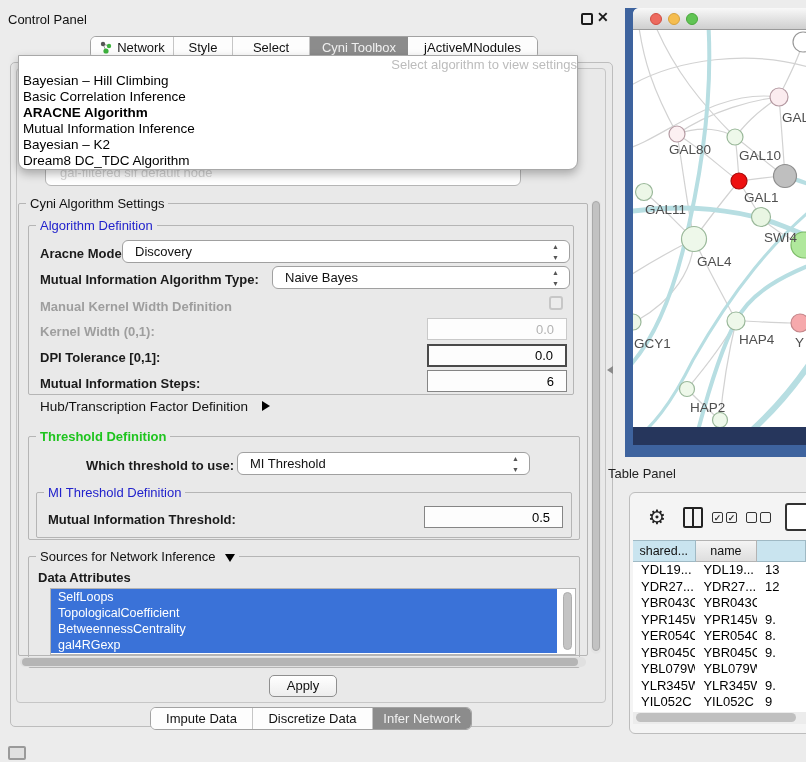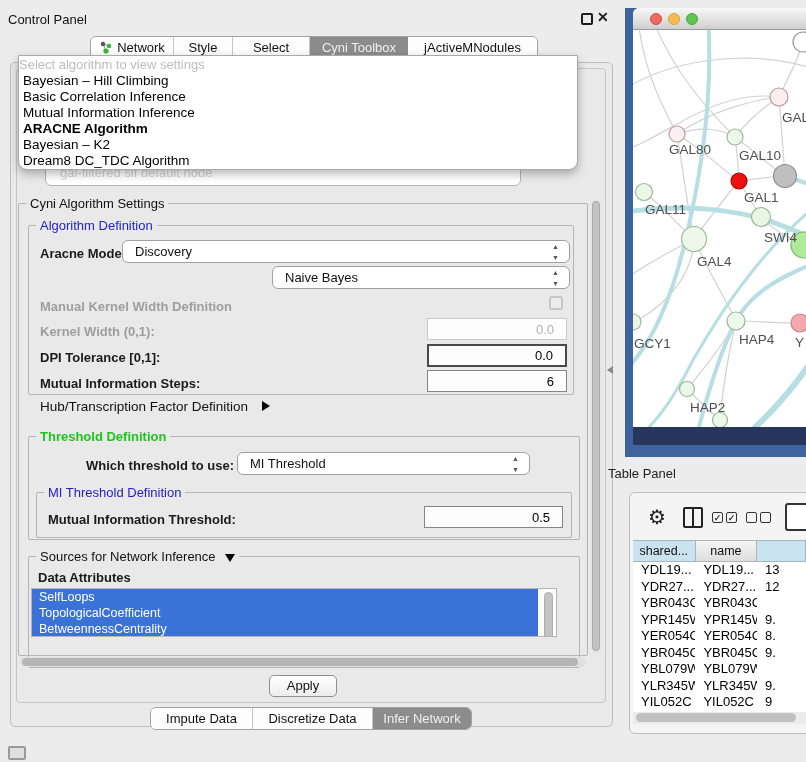--- a/index.html
+++ b/index.html
@@ -23,21 +23,21 @@
   .main-panel { left:10px; top:62px; width:603px; height:665px; background:#eaeaea; border:1px solid #bdbdbd; border-radius:5px; }
   .inner-panel { left:16px; top:68px; width:590px; height:635px; background:#e9e9e9; border:1px solid #c6c6c6; border-radius:4px; }
 
   
   .ghost-combo { left:45px; top:160px; width:476px; height:26px; background:#fff; border:1px solid #b5b5b5; border-radius:6px;
                  line-height:24px; padding-left:14px; color:#d3d3d3; z-index:4; }
 
   
   .popup { left:18px; top:55px; width:560px; height:115px; background:#fff; border:1px solid #a8a8a8;
            border-radius:0 0 9px 9px; box-shadow:0 4px 10px rgba(0,0,0,.28); z-index:5; }
-  .popup-ph { height:17px; line-height:17px; text-align:left; color:#bcbcbc; font-size:13px; }
+  .popup-ph { height:17px; line-height:17px; text-align:right; color:#bcbcbc; font-size:13px; }
   .popup-item { height:16px; line-height:16px; padding-left:4px; font-size:13.5px; color:#000; }
   .popup-item.bold { font-weight:bold; }
 
   
   .group { border:1px solid #b5b5b5; border-radius:2px; }
   .group-title { position:absolute; background:#e9e9e9; padding:0 4px; font-size:13px; white-space:nowrap; }
   .t-black { color:#111; } .t-blue { color:#2222cc; } .t-green { color:#1ec41e; }
 
   .lbl { position:absolute; font-weight:bold; color:#1a1a1a; white-space:nowrap; }
   .lbl.dis { color:#9e9e9e; }
@@ -51,21 +51,21 @@
   input.fld { position:absolute; text-align:right; padding-right:12px; font-family:"Liberation Sans",sans-serif; font-size:13px; background:#fdfdfd; }
   .fld-dis { border:1px solid #c9c9c9; color:#b3b3b3; }
   .fld-focus { border:2px solid #4a4a4a; color:#000; }
   .fld-norm { border:1px solid #858585; color:#000; }
 
   .chk-dis { left:549px; top:296px; width:14px; height:14px; border:2px solid #c7c7c7; border-radius:3px; background:#ececec; }
 
   .arrow-right { display:inline-block; width:0; height:0; border-left:8px solid #000; border-top:5px solid transparent; border-bottom:5px solid transparent; }
   .arrow-down  { display:inline-block; width:0; height:0; border-top:8px solid #000; border-left:5px solid transparent; border-right:5px solid transparent; vertical-align:middle; }
 
-  .attr-list { left:31px; top:588px; width:526px; height:49px; background:#fff; border:1px solid #b5b5b5; overflow:hidden; }
+  .attr-list { left:50px; top:588px; width:526px; height:67px; background:#fff; border:1px solid #b5b5b5; overflow:hidden; }
   .attr-item { height:16px; line-height:16px; padding-left:7px; font-size:12.5px; color:#fff; width:506px; }
   .attr-scroll { position:absolute; right:3px; top:3px; width:9px; height:58px; background:#c4c4c4; border:1px solid #aeaeae; border-radius:5px; }
 
   .hscroll-track { left:20px; top:657px; width:566px; height:10px; background:#e0e0e0; border-radius:5px; }
   .hscroll-thumb { left:2px; top:1px; width:556px; height:8px; background:#b5b5b5; border-radius:4px; position:absolute; }
   .vscroll-track { left:591px; top:200px; width:10px; height:454px; background:#e4e4e4; border-radius:5px; }
   .vscroll-thumb { left:1px; top:1px; width:8px; height:450px; background:#c2c2c2; border:1px solid #a9a9a9; border-radius:5px; position:absolute; }
 
   .apply-btn { left:269px; top:675px; width:68px; height:22px; background:linear-gradient(#ffffff,#ededed);
                border:1px solid #8f8f8f; border-radius:5px; text-align:center; line-height:20px; font-size:13px; color:#111; }
@@ -139,39 +139,40 @@
   <div class="abs main-panel"></div>
   <div class="abs inner-panel"></div>
 
   <div class="abs ghost-combo">gal-filtered sif default node</div>
 
   <div class="abs popup">
     <div class="popup-ph">Select algorithm to view settings</div>
     <div id="algo-options">
         <div class="popup-item">Bayesian – Hill Climbing</div>
         <div class="popup-item">Basic Correlation Inference</div>
+        <div class="popup-item bold">ARACNE Algorithm</div>
         <div class="popup-item">Mutual Information Inference</div>
-        <div class="popup-item bold">ARACNE Algorithm</div>
         <div class="popup-item">Bayesian – K2</div>
         <div class="popup-item">Dream8 DC_TDC Algorithm</div>
       </div>
   </div>
 
   <div class="abs group" style="left:18px; top:203px; width:570px; height:453px;"></div>
   <div class="group-title t-black" style="left:26px; top:196px;">Cyni Algorithm Settings</div>
 
   <div class="abs group" style="left:28px; top:225px; width:546px; height:170px;"></div>
   <div class="group-title t-blue" style="left:36px; top:218px;">Algorithm Definition</div>
 
   <div class="lbl" style="left:40px; top:246px;">Aracne Mode:</div>
   <div class="combo" style="left:122px; top:240px; width:448px;">
     <span class="val">Discovery</span>
     <span class="stepper"></span>
   </div>
 
+  <div class="lbl" style="left:40px; top:272px;">Mutual Information Algorithm Type:</div>
   <div class="combo" style="left:272px; top:266px; width:298px;">
     <span class="val">Naive Bayes</span>
     <span class="stepper"></span>
   </div>
 
   <div class="lbl dis" style="left:40px; top:299px;">Manual Kernel Width Definition</div>
   <div class="abs chk-dis"></div>
 
   <div class="lbl dis" style="left:40px; top:324px;">Kernel Width (0,1):</div>
   <input class="fld fld-dis" style="left: 427px; top: 318px; width: 140px; height: 22px;" readonly="" value="0.0">

